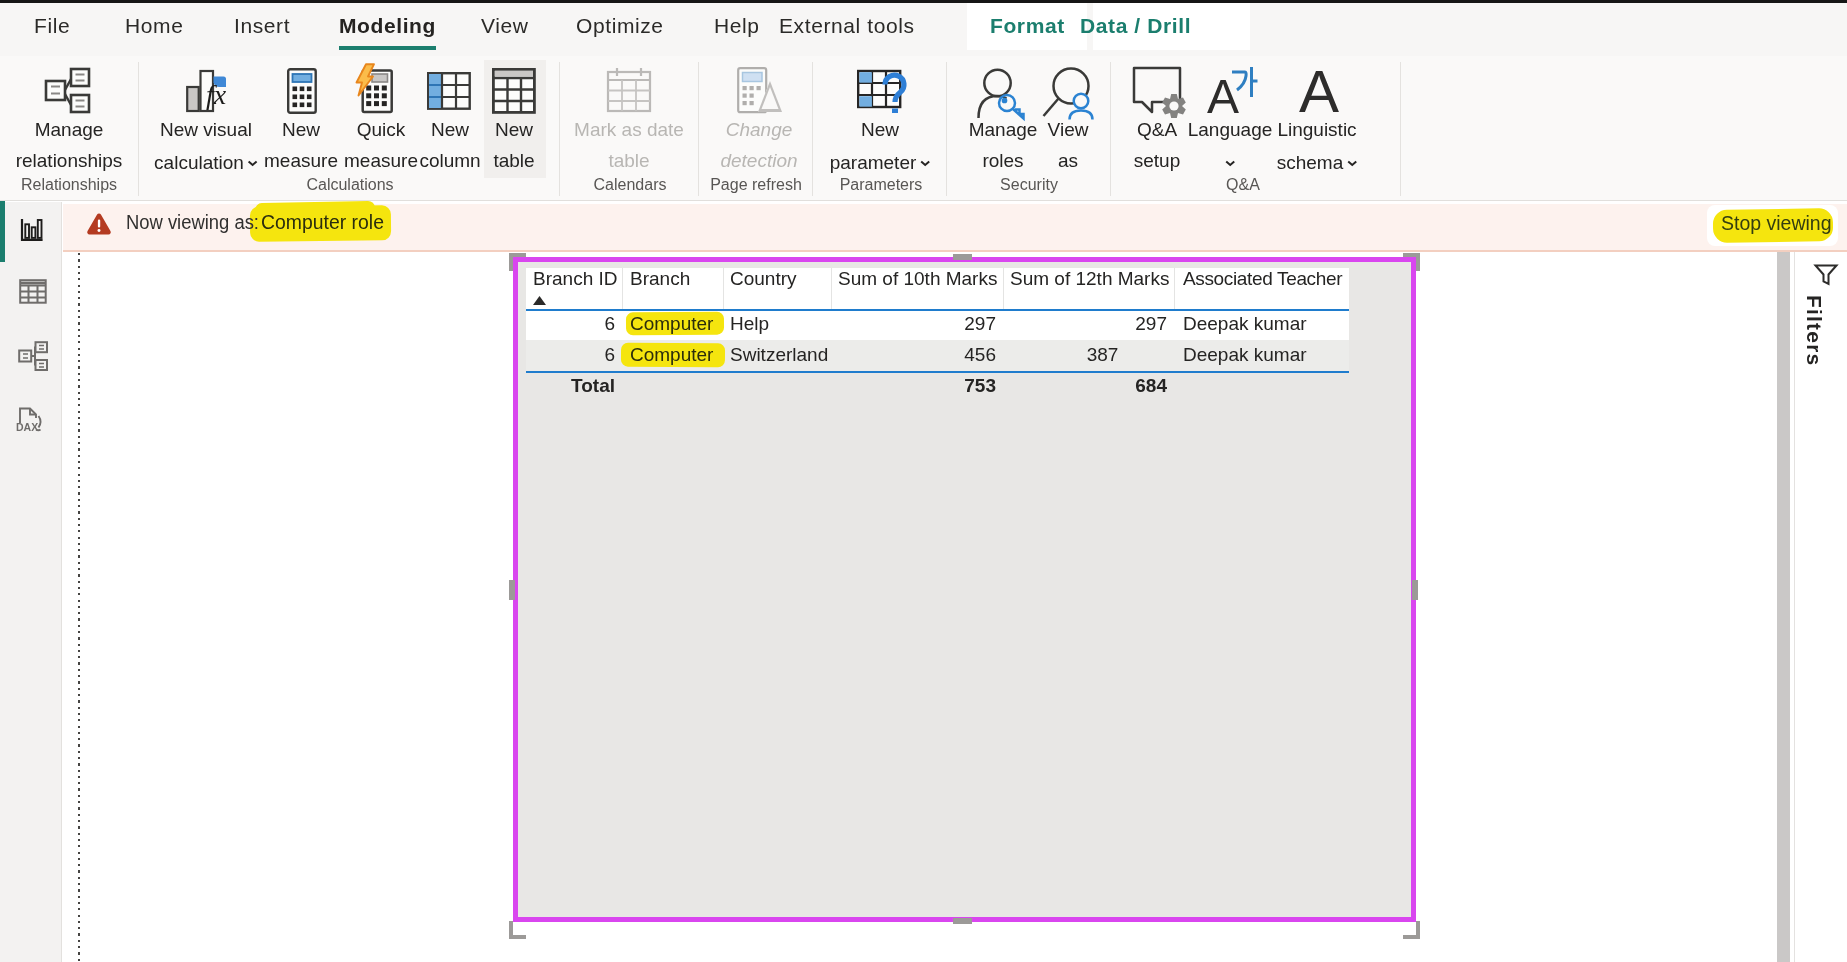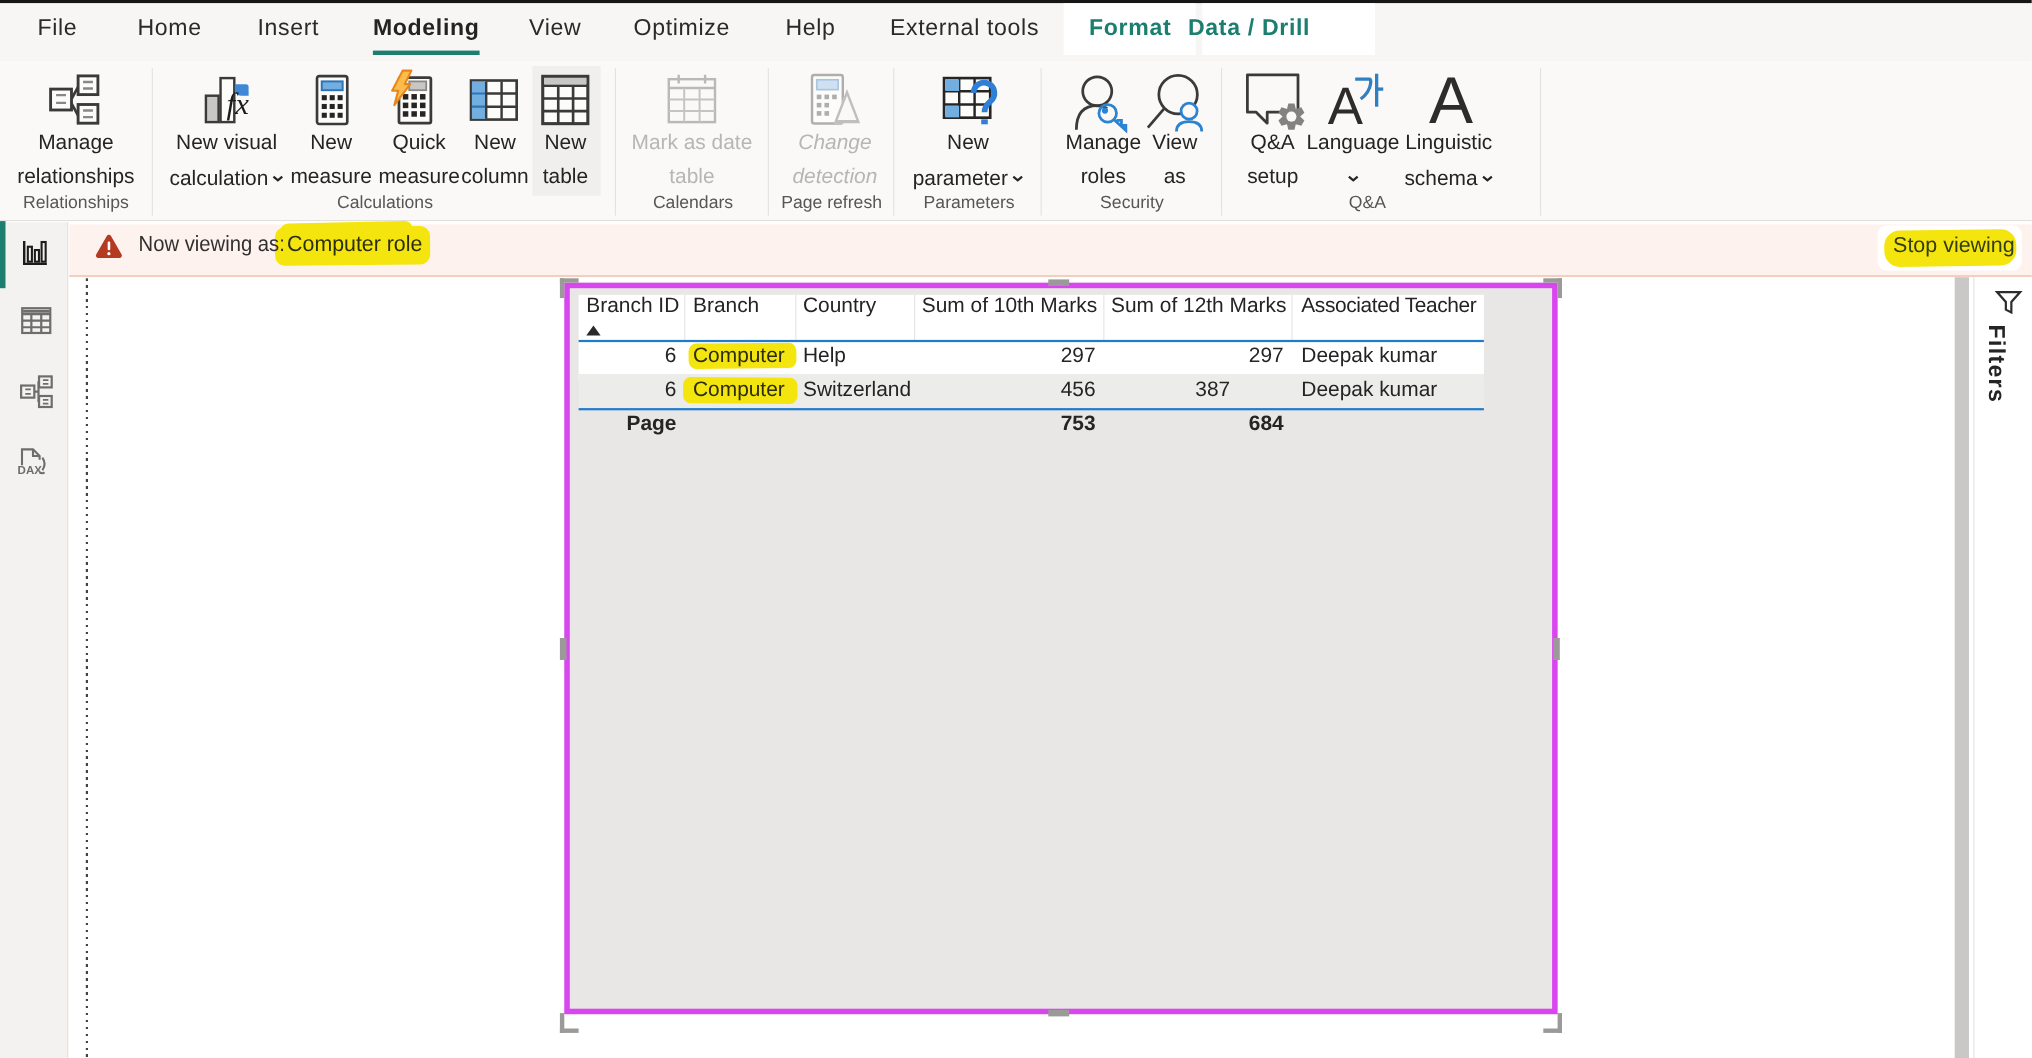--- a/index.html
+++ b/index.html
@@ -44,21 +44,21 @@
 <body>
 <div class="abs" id="topbar"></div>
 <div class="abs" id="menubar">
   <span class="tab" style="left:34px;">File</span>
   <span class="tab" style="left:125px;">Home</span>
   <span class="tab" style="left:234px;">Insert</span>
   <span class="tab" style="left:339px;font-weight:700;color:#252321;">Modeling</span>
   <span class="tab" style="left:481px;">View</span>
   <span class="tab" style="left:576px;">Optimize</span>
   <span class="tab" style="left:714px;">Help</span>
-  <span class="tab" style="left:809px;">External tools</span>
+  <span class="tab" style="left:779px;">External tools</span>
   <div class="ctab" style="left:967px;width:120px;"></div>
   <div class="ctab" style="left:1093px;width:157px;"></div>
   <span class="tab" style="left:990px;font-weight:700;color:#1b7e6e;">Format</span>
   <span class="tab" style="left:1080px;font-weight:700;color:#1b7e6e;">Data / Drill</span>
   <div style="position:absolute;left:339px;top:43px;width:97px;height:4px;background:#1b7e6e;"></div>
 </div>
 <div class="abs" id="ribbon">
 
   <div class="gsep" style="left:138px;"></div>
   <div class="gsep" style="left:559px;"></div>
@@ -336,21 +336,21 @@
   <div class="td" style="left:665px;top:51px;">Deepak kumar</div>
 
   <div class="td num" style="left:15px;top:82px;width:82px;">6</div>
   <div class="hl" style="left:103px;top:81px;width:104px;height:24px;border-radius:7px;transform:rotate(0.4deg);"></div>
   <div class="td" style="left:112px;top:82px;color:#2b2d0c;">Computer</div>
   <div class="td" style="left:212px;top:82px;">Switzerland</div>
   <div class="td num" style="left:320px;top:82px;width:158px;">456</div>
   <div class="td num" style="left:506px;top:82px;width:157px;text-align:center;">387</div>
   <div class="td" style="left:665px;top:82px;">Deepak kumar</div>
 
-  <div class="td num" style="left:15px;top:113px;width:82px;font-weight:700;">Page</div>
+  <div class="td num" style="left:15px;top:113px;width:82px;font-weight:700;">Total</div>
   <div class="td num" style="left:320px;top:113px;width:158px;font-weight:700;">753</div>
   <div class="td num" style="left:492px;top:113px;width:157px;font-weight:700;">684</div>
 </div>
 
 <div class="corner" style="left:509px;top:253px;border-left:4px solid #9c9a98;border-top:4px solid #9c9a98;"></div>
 <div class="corner" style="left:1403px;top:253px;border-right:4px solid #9c9a98;border-top:4px solid #9c9a98;"></div>
 <div class="corner" style="left:509px;top:921px;border-left:4px solid #9c9a98;border-bottom:4px solid #9c9a98;"></div>
 <div class="corner" style="left:1403px;top:921px;border-right:4px solid #9c9a98;border-bottom:4px solid #9c9a98;"></div>
 <div class="handle" style="left:953px;top:254px;width:19px;height:6px;"></div>
 <div class="handle" style="left:953px;top:918px;width:19px;height:6px;"></div>

